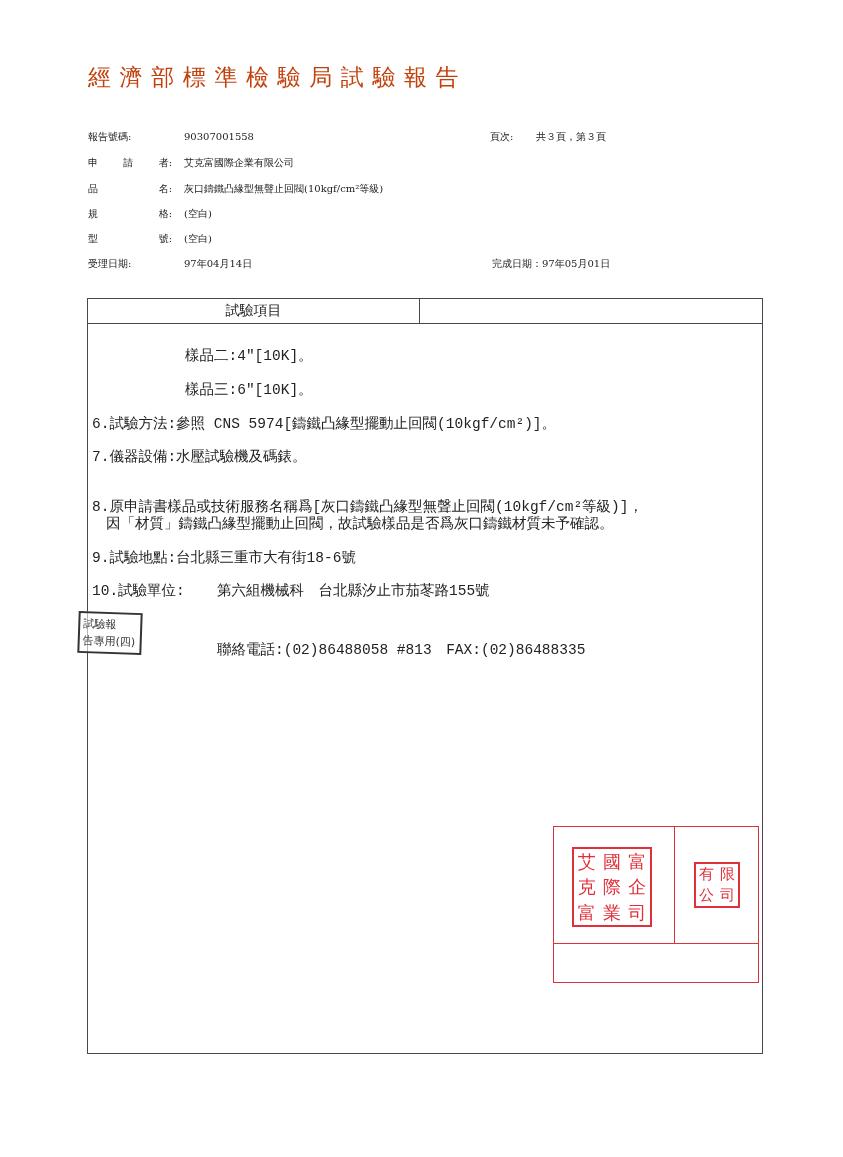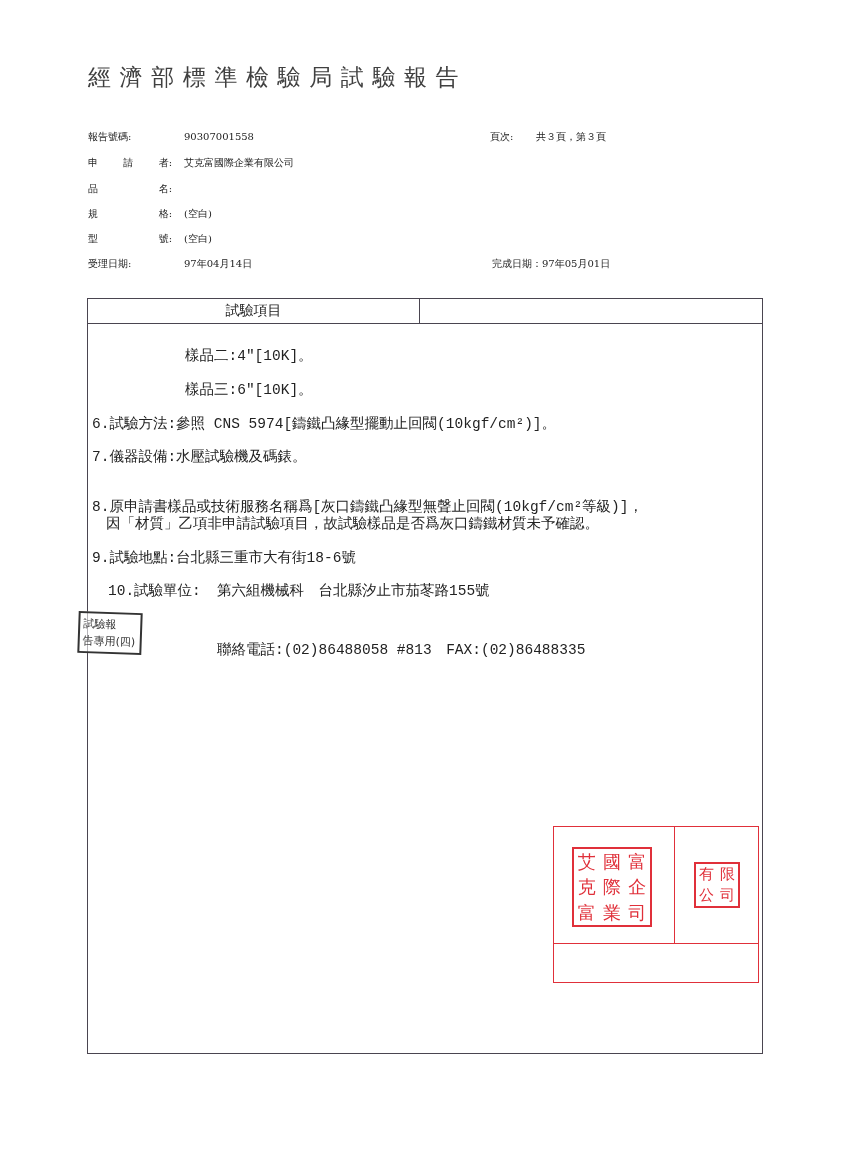--- a/index.html
+++ b/index.html
@@ -4,21 +4,21 @@
 <style>
   html, body { margin: 0; padding: 0; }
   body {
     width: 843px; height: 1157px; background: #ffffff; position: relative;
     font-family: "DejaVu Serif", "Liberation Serif", serif; color: #1a1a1a;
     overflow: hidden;
   }
   .abs { position: absolute; }
   .title {
     left: 88px; top: 62px; font-size: 23px; letter-spacing: 8.6px;
-    font-family: "DejaVu Sans", "Liberation Sans", sans-serif; font-weight: normal; color: #404040;
+    font-family: "DejaVu Sans", "Liberation Sans", sans-serif; font-weight: normal; color: #c2410c;
   }
   .meta { font-size: 10px; color: #222; white-space: nowrap; }
   .meta .lbl { display: inline-block; width: 96px; }
   .meta .lbl-spread { display: inline-flex; justify-content: space-between; width: 84px; margin-right: 12px; }
   .frame {
     left: 87px; top: 298px; width: 676px; height: 756px;
     border: 1.5px solid #4a4550; box-sizing: border-box;
   }
   .thead {
     position: absolute; left: 0; top: 0; right: 0; height: 24px;
@@ -80,21 +80,21 @@
     <span>申</span>
     <span>請</span>
     <span>者:</span>
   </span><span>艾克富國際企業有限公司</span>
 </div>
 
 <div class="abs meta" style="left:88px; top:182px;">
   <span class="lbl-spread">
     <span>品</span>
     <span>名:</span>
-  </span>
+  </span><span>灰口鑄鐵凸緣型無聲止回閥(10kgf/cm²等級)</span>
 </div>
 
 <div class="abs meta" style="left:88px; top:207px;">
   <span class="lbl-spread">
     <span>規</span>
     <span>格:</span>
   </span><span>(空白)</span>
 </div>
 
 <div class="abs meta" style="left:88px; top:232px;">
@@ -115,23 +115,23 @@
   <div class="thead">
     <div class="th left">試驗項目</div>
   </div>
 </div>
 
 <div class="abs line" style="left:185px; top:346px;">樣品二:4"[10K]。</div>
 <div class="abs line" style="left:185px; top:380px;">樣品三:6"[10K]。</div>
 <div class="abs line" style="left:92px; top:414px;text-align:center;">6.試驗方法:參照 CNS 5974[鑄鐵凸緣型擺動止回閥(10kgf/cm²)]。</div>
 <div class="abs line" style="left:92px; top:447px;">7.儀器設備:水壓試驗機及碼錶。</div>
 <div class="abs line" style="left:92px; top:497px;">8.原申請書樣品或技術服務名稱爲[灰口鑄鐵凸緣型無聲止回閥(10kgf/cm²等級)]，</div>
-<div class="abs line" style="left:106px; top:514px;">因「材質」乙項非申請試驗項目，故試驗樣品是否爲灰口鑄鐵材質未予確認。</div>
+<div class="abs line" style="left:106px; top:514px;">因「材質」鑄鐵凸緣型擺動止回閥，故試驗樣品是否爲灰口鑄鐵材質未予確認。</div>
 <div class="abs line" style="left:92px; top:548px;">9.試驗地點:台北縣三重市大有街18-6號</div>
-<div class="abs line" style="left:92px; top:581px;margin-left:16px;">10.試驗單位:</div>
+<div class="abs line" style="left:92px; top:581px;">10.試驗單位:</div>
 <div class="abs line" style="left:217px; top:581px;font-family:Liberation Mono, monospace;">第六組機械科　台北縣汐止市茄苳路155號</div>
 <div class="abs line" style="left:217px; top:640px;">聯絡電話:(02)86488058 #813　FAX:(02)86488335</div>
 
 <div class="abs stamp-small">
   <div>試驗報</div>
   <div>告專用(四)</div>
 </div>
 
 <div class="abs seal-box">
   <div class="seal-vdiv"></div>

